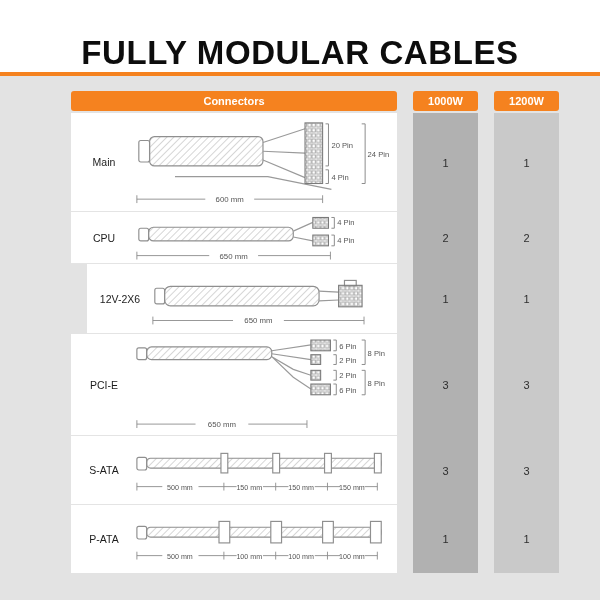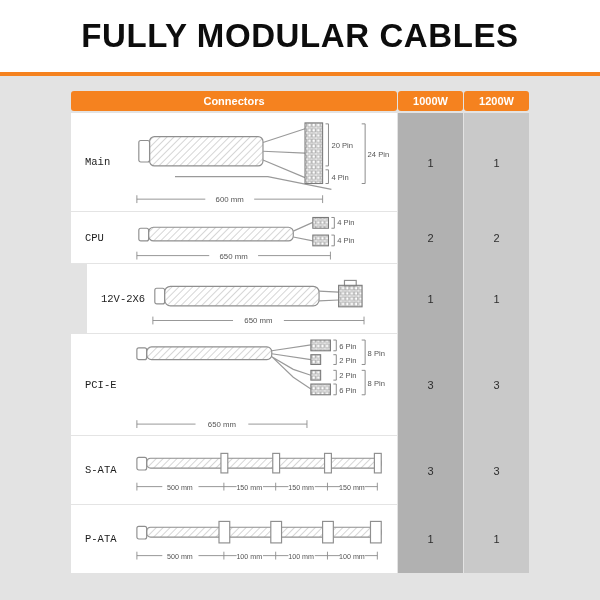--- a/index.html
+++ b/index.html
@@ -8,44 +8,44 @@
     width: 600px; height: 600px;
     background: #e3e3e3;
     font-family: "Liberation Sans", sans-serif;
     --accent: #F5821F;
   }
   .stage { position: relative; width: 600px; height: 600px; overflow: hidden; }
 
   .banner {
     position: absolute; top: 0; left: 0; width: 600px; height: 76px;
     background: #ffffff; border-bottom: 4px solid var(--accent);
-    display: flex; align-items: center; justify-content: center;
+    display: flex; align-items: flex-end; justify-content: center;
   }
   .title {
     font-size: 33px; font-weight: bold; color: #0d0d0d; letter-spacing: 0.6px;
   }
 
   .tbl {
     position: absolute; left: 71px; top: 91px; width: 458px;
-    display: grid; grid-template-columns: 326px 65px 65px; column-gap: 1px;
+    display: grid; grid-template-columns: 326px 65px 65px; column-gap: 16px;
   }
   .hdr {
     height: 20px; margin-bottom: 2px; background: var(--accent);
     color: #fff; font-size: 11px; font-weight: bold;
     display: flex; align-items: center; justify-content: center;
     border-radius: 3px;
   }
   .dcell { position: relative; background: #fff; border-bottom: 1px solid #e4e4e4; }
   .dcell.last { border-bottom: none; }
   .h99 { height: 99px; } .h52 { height: 52px; } .h70 { height: 70px; margin-left: 16px; }
   .h102 { height: 102px; } .h69 { height: 69px; } .h68 { height: 68px; }
 
   .rlabel {
-    position: absolute; left: 14px; top: 50%; transform: translateY(-50%);
-    width: 58px; font-size: 10.5px; color: #1c1c1c; font-family: Liberation Mono, monospace;
+    position: absolute; left: 4px; top: 50%; transform: translateY(-50%);
+    width: 58px; text-align: center; font-size: 10.5px; color: #1c1c1c;
   }
   .diag { position: absolute; left: 60px; top: 50%; transform: translateY(-50%); }
 
   .qty {
     display: flex; align-items: center; justify-content: center;
     font-size: 11px; color: #2e2e2e;
   }
   .qa { background: #b1b1b1; }
   .qb { background: #c9c9c9; }
 

